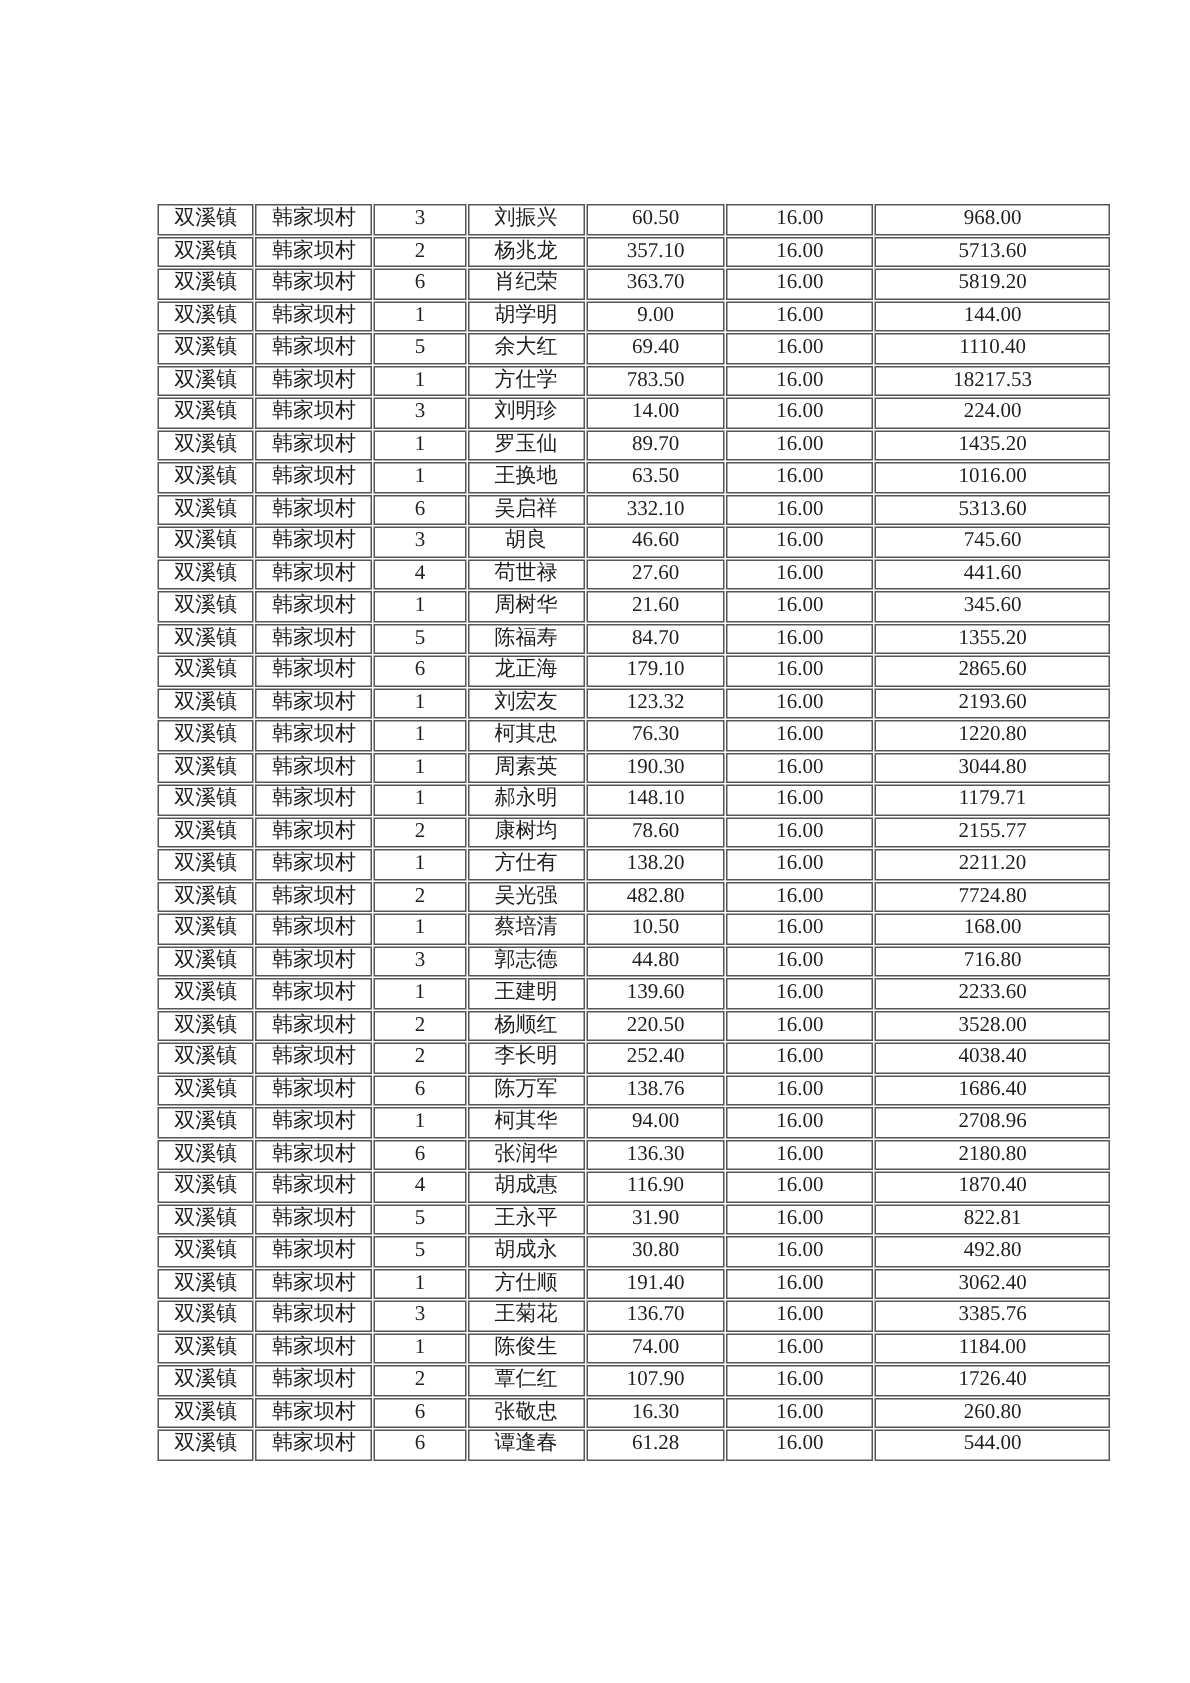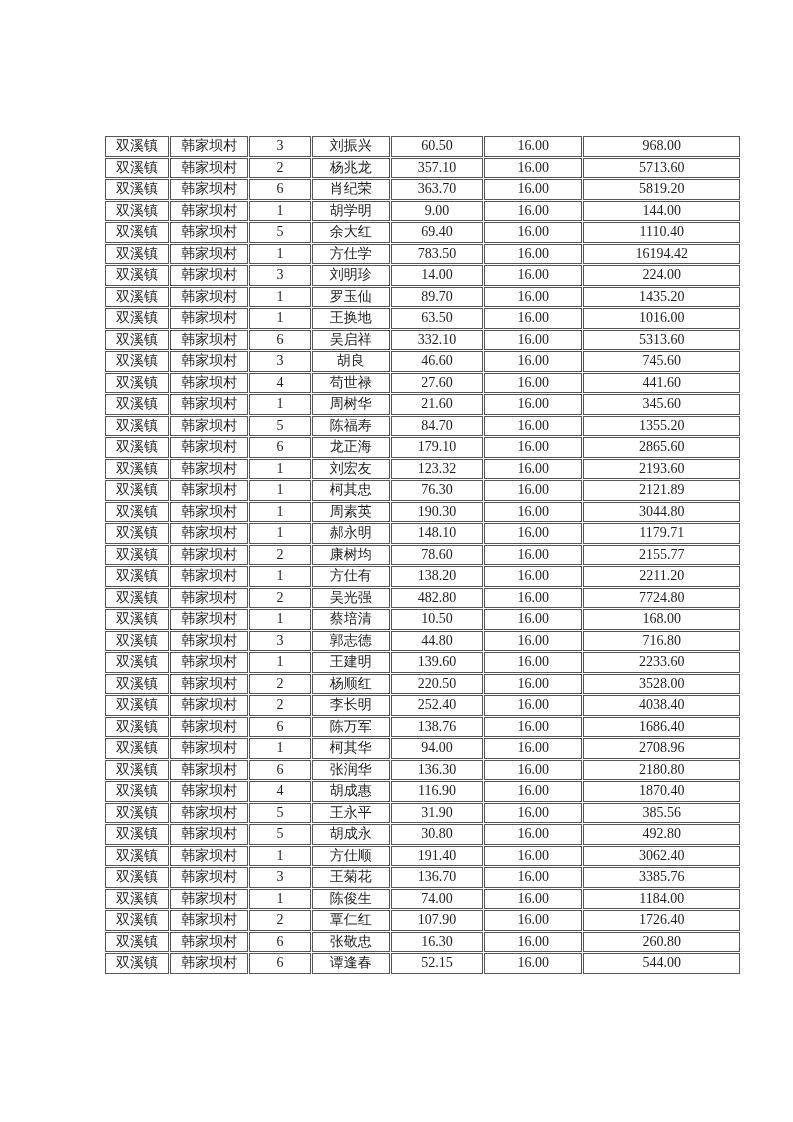--- a/index.html
+++ b/index.html
@@ -112,21 +112,21 @@
           <td>16.00</td>
           <td>1110.40</td>
         </tr>
         <tr>
           <td>双溪镇</td>
           <td>韩家坝村</td>
           <td>1</td>
           <td>方仕学</td>
           <td>783.50</td>
           <td>16.00</td>
-          <td>16194.42</td>
+          <td>18217.53</td>
         </tr>
         <tr>
           <td>双溪镇</td>
           <td>韩家坝村</td>
           <td>3</td>
           <td>刘明珍</td>
           <td>14.00</td>
           <td>16.00</td>
           <td>224.00</td>
         </tr>
@@ -211,21 +211,21 @@
           <td>16.00</td>
           <td>2193.60</td>
         </tr>
         <tr>
           <td>双溪镇</td>
           <td>韩家坝村</td>
           <td>1</td>
           <td>柯其忠</td>
           <td>76.30</td>
           <td>16.00</td>
-          <td>2121.89</td>
+          <td>1220.80</td>
         </tr>
         <tr>
           <td>双溪镇</td>
           <td>韩家坝村</td>
           <td>1</td>
           <td>周素英</td>
           <td>190.30</td>
           <td>16.00</td>
           <td>3044.80</td>
         </tr>
@@ -346,21 +346,21 @@
           <td>16.00</td>
           <td>1870.40</td>
         </tr>
         <tr>
           <td>双溪镇</td>
           <td>韩家坝村</td>
           <td>5</td>
           <td>王永平</td>
           <td>31.90</td>
           <td>16.00</td>
-          <td>385.56</td>
+          <td>822.81</td>
         </tr>
         <tr>
           <td>双溪镇</td>
           <td>韩家坝村</td>
           <td>5</td>
           <td>胡成永</td>
           <td>30.80</td>
           <td>16.00</td>
           <td>492.80</td>
         </tr>
@@ -407,19 +407,19 @@
           <td>张敬忠</td>
           <td>16.30</td>
           <td>16.00</td>
           <td>260.80</td>
         </tr>
         <tr>
           <td>双溪镇</td>
           <td>韩家坝村</td>
           <td>6</td>
           <td>谭逢春</td>
-          <td>52.15</td>
+          <td>61.28</td>
           <td>16.00</td>
           <td>544.00</td>
         </tr>
       </tbody>
   </table>
 </div>
 
 </body></html>

